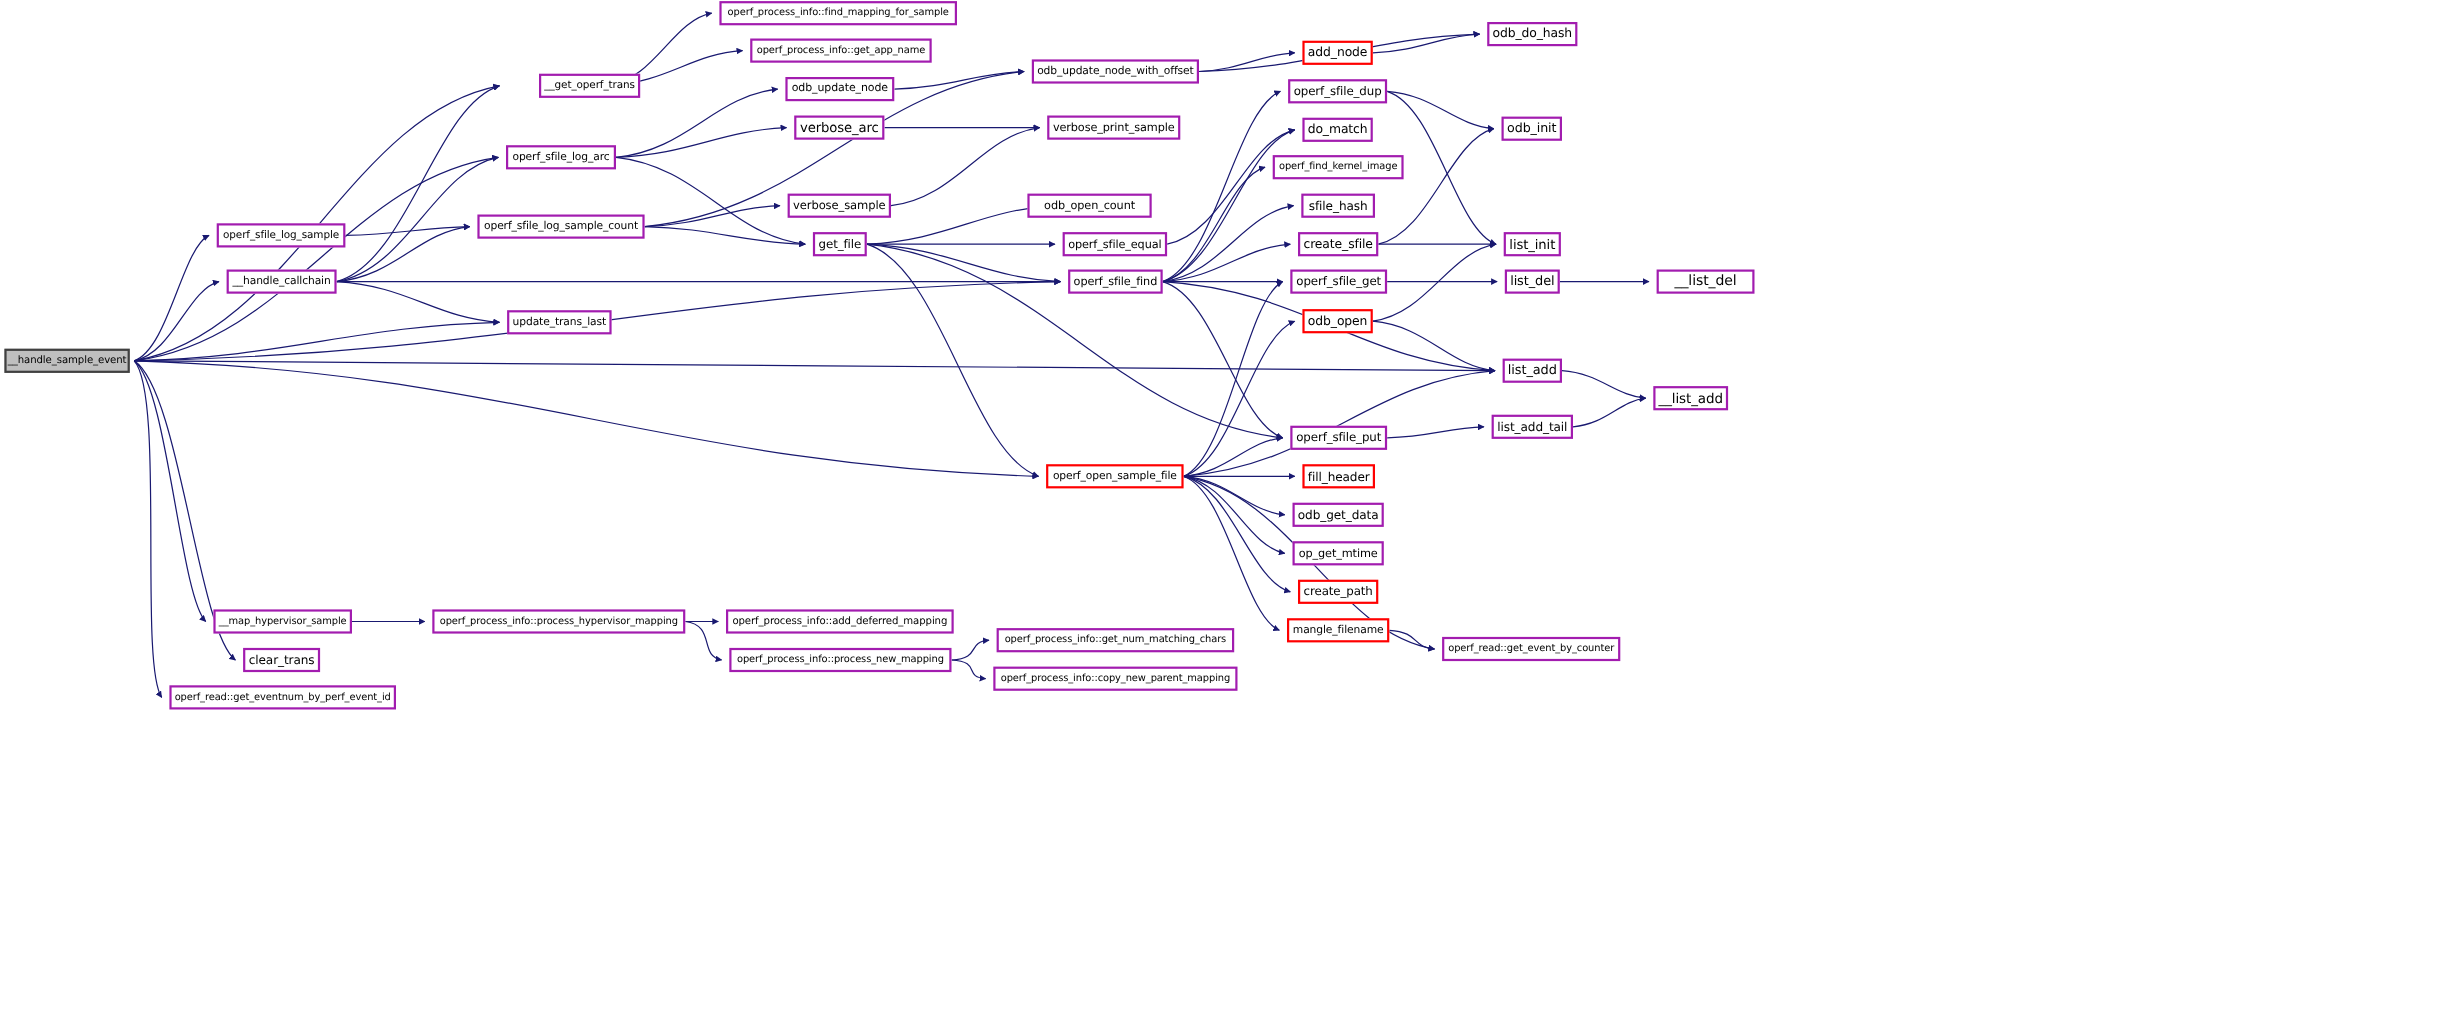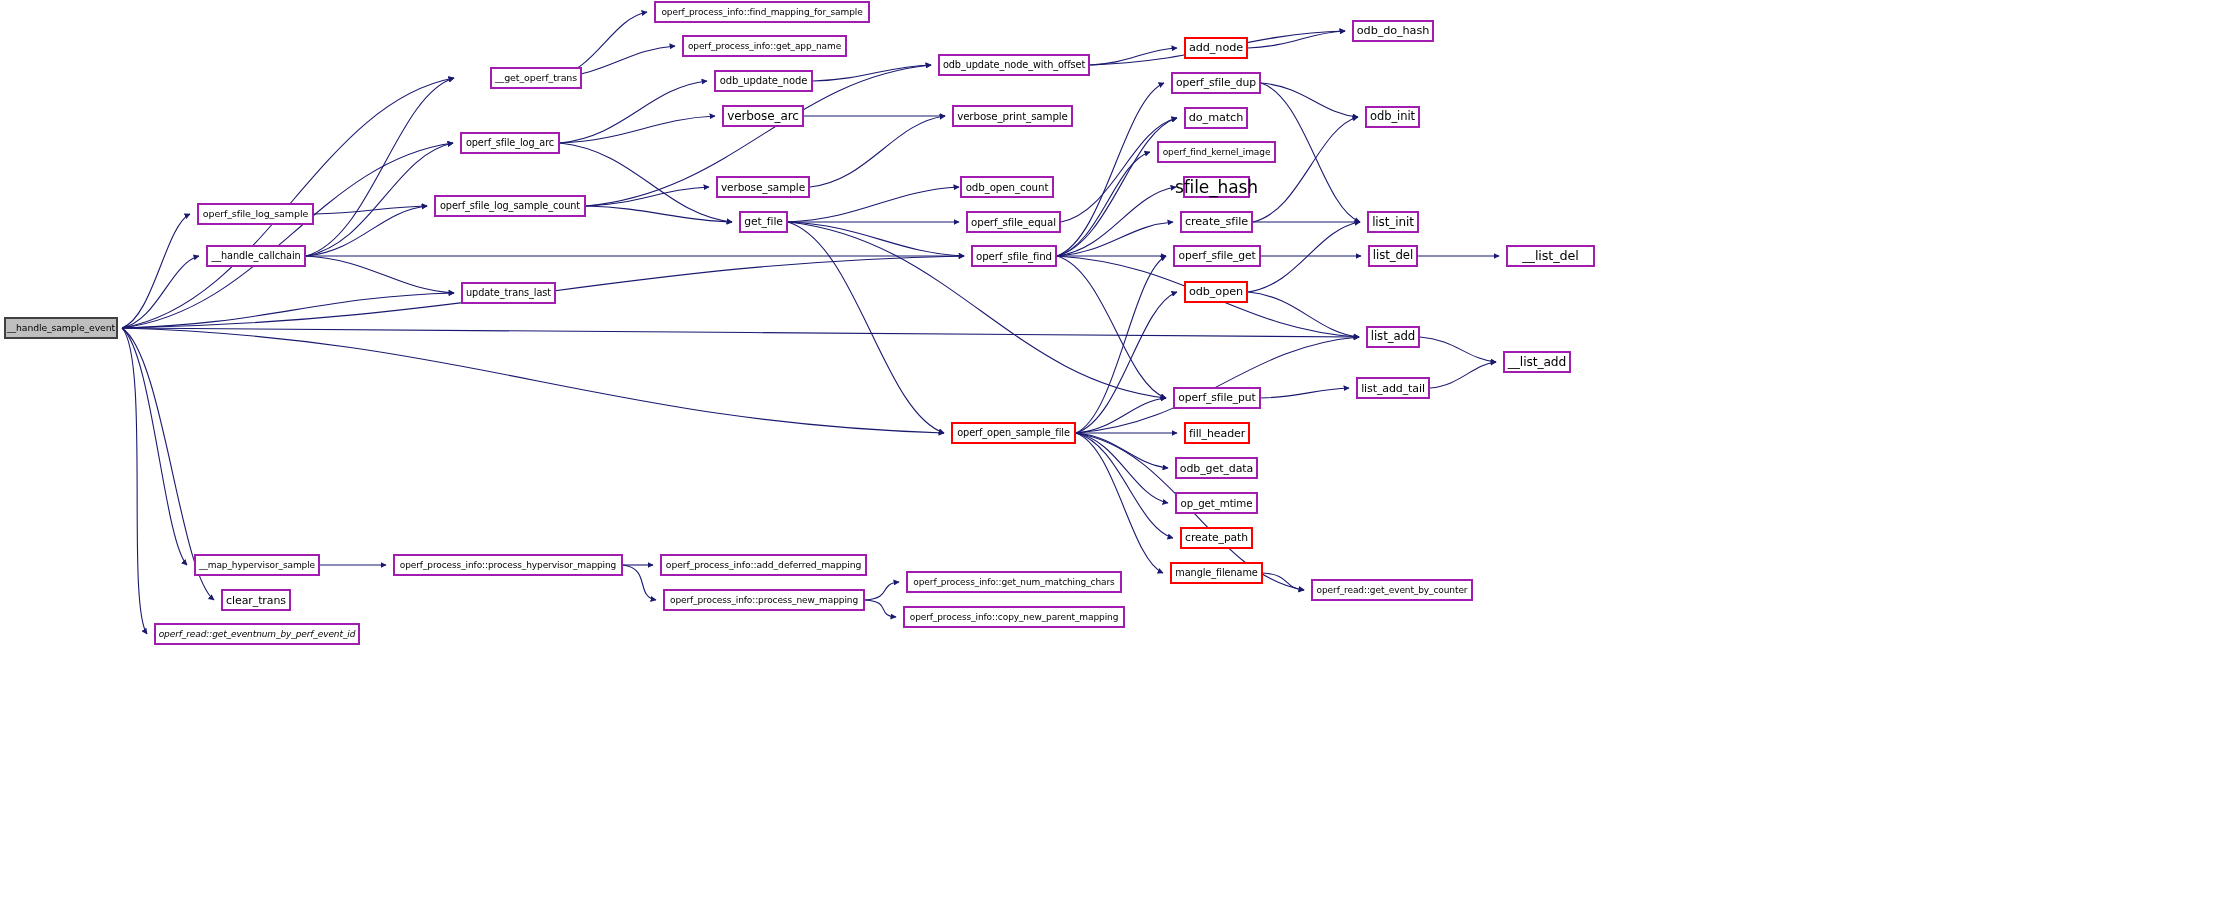--- a/index.html
+++ b/index.html
@@ -153,21 +153,21 @@
       </div>
       <div class="node" style="left: 206px; top: 245px; width: 100px; height: 22px;">
         <span class="node-label" style="font-size: 9.75px;">__handle_callchain</span>
       </div>
       <div class="node" style="left: 194px; top: 554px; width: 126px; height: 22px;">
         <span class="node-label" style="font-size: 9px;">__map_hypervisor_sample</span>
       </div>
       <div class="node" style="left: 221px; top: 589px; width: 70px; height: 22px;">
         <span class="node-label" style="font-size: 11px;">clear_trans</span>
       </div>
-      <div class="node" style="left: 154px; top: 623px; width: 206px; height: 22px; font-style: italic;">
+      <div class="node" style="left: 154px; top: 623px; width: 206px; height: 22px;">
         <span class="node-label" style="font-size: 9px;">operf_read::get_eventnum_by_perf_event_id</span>
       </div>
       <div class="node" style="left: 461px; top: 67px; width: 92px; height: 22px; margin-left: 29px;">
         <span class="node-label" style="font-size: 9.5px;">__get_operf_trans</span>
       </div>
       <div class="node" style="left: 460px; top: 132px; width: 100px; height: 22px;">
         <span class="node-label" style="font-size: 9.75px;">operf_sfile_log_arc</span>
       </div>
       <div class="node" style="left: 434px; top: 195px; width: 152px; height: 22px;">
         <span class="node-label" style="font-size: 9.75px;">operf_sfile_log_sample_count</span>
@@ -201,21 +201,21 @@
       </div>
       <div class="node" style="left: 663px; top: 589px; width: 202px; height: 22px;">
         <span class="node-label" style="font-size: 9px;">operf_process_info::process_new_mapping</span>
       </div>
       <div class="node" style="left: 938px; top: 54px; width: 152px; height: 22px;">
         <span class="node-label" style="font-size: 9.75px;">odb_update_node_with_offset</span>
       </div>
       <div class="node" style="left: 952px; top: 105px; width: 121px; height: 22px;">
         <span class="node-label" style="font-size: 10.25px;">verbose_print_sample</span>
       </div>
-      <div class="node" style="left: 960px; top: 176px; width: 94px; height: 22px;">
+      <div class="node" style="left: 934px; top: 176px; width: 113px; height: 22px;">
         <span class="node-label" style="font-size: 10.25px;">odb_open_count</span>
       </div>
       <div class="node" style="left: 966px; top: 211px; width: 95px; height: 22px;">
         <span class="node-label" style="font-size: 10.25px;">operf_sfile_equal</span>
       </div>
       <div class="node" style="left: 971px; top: 245px; width: 86px; height: 22px;">
         <span class="node-label" style="font-size: 10.25px;">operf_sfile_find</span>
       </div>
       <div class="node red" style="left: 951px; top: 422px; width: 125px; height: 22px;">
         <span class="node-label" style="font-size: 9.75px;">operf_open_sample_file</span>
@@ -232,21 +232,21 @@
       <div class="node" style="left: 1171px; top: 72px; width: 90px; height: 22px;">
         <span class="node-label" style="font-size: 10.75px;">operf_sfile_dup</span>
       </div>
       <div class="node" style="left: 1184px; top: 107px; width: 64px; height: 22px;">
         <span class="node-label" style="font-size: 11.25px;">do_match</span>
       </div>
       <div class="node" style="left: 1157px; top: 141px; width: 119px; height: 22px;">
         <span class="node-label" style="font-size: 9px;">operf_find_kernel_image</span>
       </div>
       <div class="node" style="left: 1183px; top: 176px; width: 67px; height: 22px;">
-        <span class="node-label" style="font-size: 17px;">sfile_hash</span>
+        <span class="node-label" style="font-size: 11px;">sfile_hash</span>
       </div>
       <div class="node" style="left: 1180px; top: 211px; width: 73px; height: 22px;">
         <span class="node-label" style="font-size: 11.25px;">create_sfile</span>
       </div>
       <div class="node" style="left: 1173px; top: 245px; width: 88px; height: 22px;">
         <span class="node-label" style="font-size: 10.75px;">operf_sfile_get</span>
       </div>
       <div class="node red" style="left: 1184px; top: 281px; width: 64px; height: 22px;">
         <span class="node-label" style="font-size: 11.25px;">odb_open</span>
       </div>

